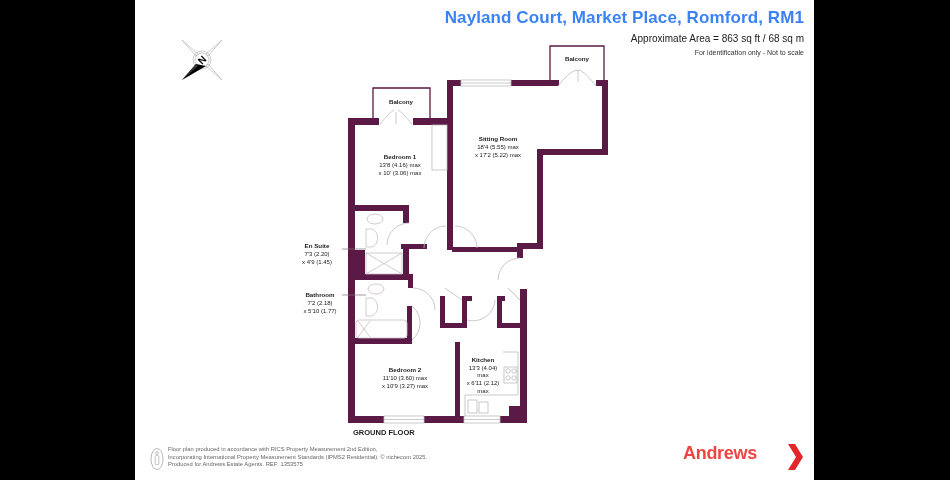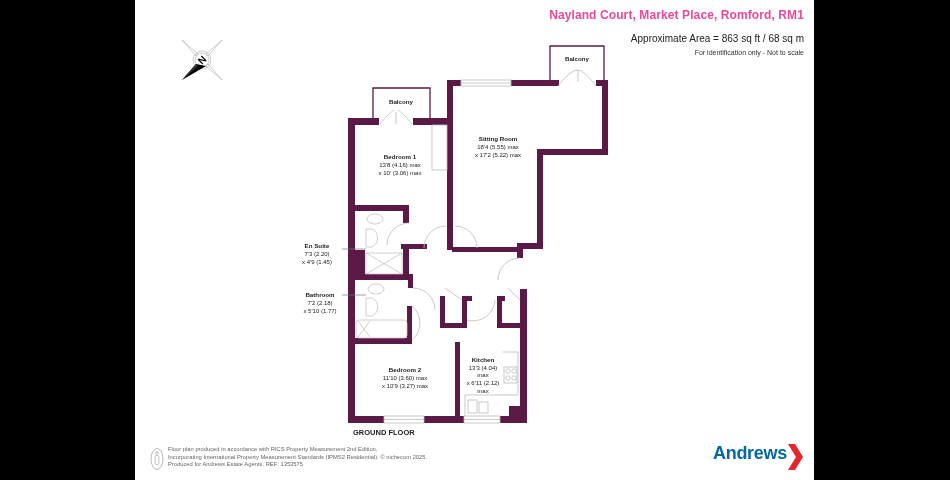--- a/index.html
+++ b/index.html
@@ -1,27 +1,27 @@
 <!DOCTYPE html>
 <html><head>
   <meta charset="utf-8">
   <style>
     html, body { margin:0; padding:0; }
     body { width:950px; height:480px; background:#000; position:relative; overflow:hidden; font-family:"Liberation Sans", sans-serif; }
     .canvas { position:absolute; left:135px; top:0; width:679px; height:480px; background:#fff; }
-    .title { position:absolute; right:10px; top:8px; font-size:12px; font-weight:bold; color:#ec4899; white-space:nowrap; letter-spacing:0.1px; }
+    .title { position:absolute; right:10px; top:8px; font-size:17px; font-weight:bold; color:#3b82f6; white-space:nowrap; letter-spacing:0.1px; }
     .area { position:absolute; right:10px; top:33px; font-size:10px; color:#222; white-space:nowrap; }
     .disclaimer { position:absolute; right:10px; top:49px; font-size:7px; color:#333; white-space:nowrap; }
     svg.plan { position:absolute; left:0; top:0; }
     .lbl { font-family:"Liberation Sans", sans-serif; fill:#222; }
     .lbl-b { font-weight:bold; font-size:6.2px; }
     .lbl-s { font-size:6px; }
     .footer-icon { position:absolute; left:15px; top:447px; }
     .footer-text { position:absolute; left:33px; top:446px; font-size:5.8px; color:#666; line-height:7.6px; white-space:nowrap; }
-    .logo { position:absolute; left:578px; top:443px; font-size:18px; font-weight:bold; color:#0369a1; letter-spacing:-0.3px; }
+    .logo { position:absolute; left:548px; top:443px; font-size:18px; font-weight:bold; color:#ef4444; letter-spacing:-0.3px; }
     .logo-chev { position:absolute; left:652px; top:444px; }
   </style>
 </head>
 <body>
 
 <div class="canvas">
 
   <div class="title">Nayland Court, Market Place, Romford, RM1</div>
   <div class="area">Approximate Area = 863 sq ft / 68 sq m</div>
   <div class="disclaimer">For identification only - Not to scale</div>

